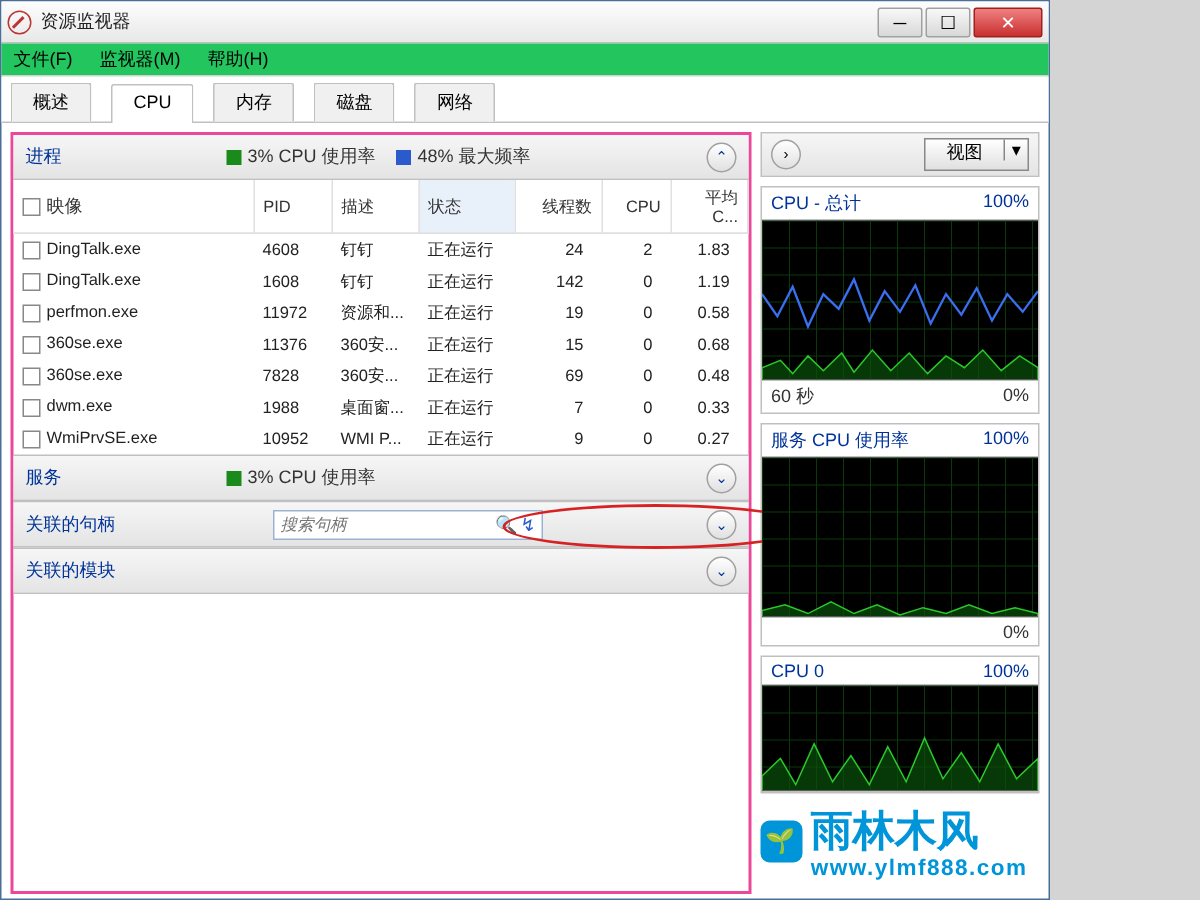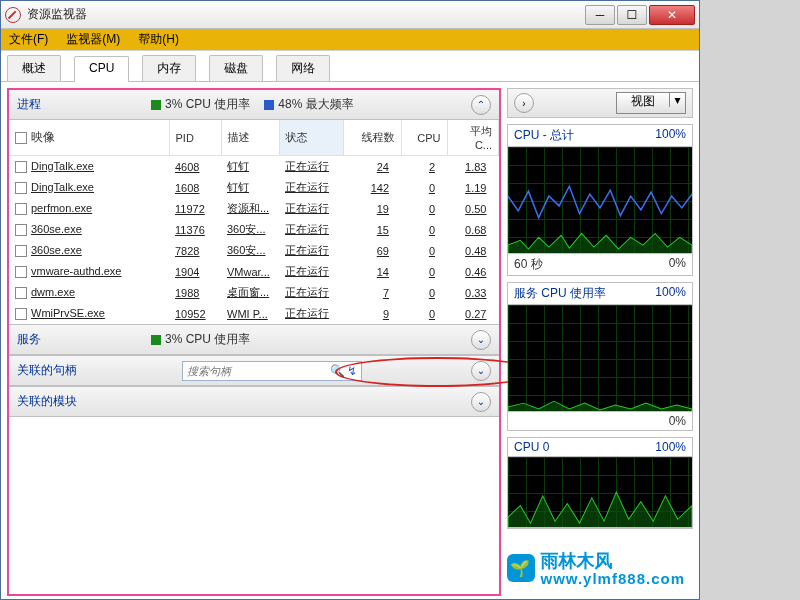--- a/index.html
+++ b/index.html
@@ -5,60 +5,60 @@
 * { box-sizing: border-box; margin: 0; padding: 0; font-family: "Segoe UI", "Microsoft YaHei", sans-serif; font-size: 12px; }
 body { background: #d4d4d4; }
 .window { width: 700px; height: 600px; background: #fff; border: 1px solid #4b6e99; position: relative; }
 .titlebar { height: 28px; background: linear-gradient(#fdfdfd, #e8e8e8); display: flex; align-items: center; padding: 0 4px; border-bottom: 1px solid #c0c0c0; }
 .titlebar .appicon { width: 16px; height: 16px; border: 1.6px solid #b33; border-radius: 50%; position: relative; margin-right: 6px; }
 .titlebar .appicon::after { content: ""; position: absolute; width: 10px; height: 1.6px; background: #b33; top: 6px; left: 1px; transform: rotate(-45deg); }
 .titlebar .title { flex: 1; color: #222; }
 .winbtns { display: flex; }
 .winbtn { width: 30px; height: 20px; border: 1px solid #a0a0a0; background: linear-gradient(#f8f8f8,#d8d8d8); margin-left: 2px; display: flex; align-items: center; justify-content: center; border-radius: 2px; font-family: Arial; }
 .winbtn.close { background: linear-gradient(#f08080,#c83030); color: #fff; width: 46px; border-color: #a02020; }
-.menubar { height: 22px; background: #eab308; display: flex; align-items: center; padding: 0 4px; gap: 10px; border-bottom: 1px solid #d0d0d0; }
+.menubar { height: 22px; background: #22c55e; display: flex; align-items: center; padding: 0 4px; gap: 10px; border-bottom: 1px solid #d0d0d0; }
 .menubar span { padding: 2px 4px; }
 .tabs { display: flex; padding: 4px 6px 0; gap: 0; border-bottom: 1px solid #c0c0c0; background: #fff; }
 .tab { padding: 4px 14px; border: 1px solid #c0c0c0; border-bottom: none; background: #f0f0f0; margin-right: 13px; border-radius: 2px 2px 0 0; }
 .tab.active { background: #fff; position: relative; top: 1px; }
 .content { display: flex; height: calc(100% - 28px - 22px - 26px - 2px); padding: 6px; gap: 6px; }
 .left { flex: 1; display: flex; flex-direction: column; gap: 0; border: 2px solid #ec4899; }
 .right { width: 186px; display: flex; flex-direction: column; }
 .section-hdr { height: 30px; background: linear-gradient(#f6f6f6,#e4e4e4); border-bottom: 1px solid #c0c0c0; display: flex; align-items: center; padding: 0 8px; color: #003399; font-weight: 400; gap: 14px; }
 .section-hdr .title { width: 120px; }
 .section-hdr .stat { display: flex; align-items: center; gap: 4px; color: #333; font-size: 11px; }
 .sq { width: 10px; height: 10px; display: inline-block; }
 .sq.green { background: #1a8a1a; }
 .sq.blue { background: #2a5acc; }
 .togglebtn { width: 20px; height: 20px; border: 1px solid #a0a0a0; border-radius: 10px; background: linear-gradient(#fff,#e0e0e0); display: flex; align-items: center; justify-content: center; margin-left: auto; }
 .table { width: 100%; border-collapse: collapse; }
 .table th { text-align: left; font-weight: 400; padding: 4px 6px; border-right: 1px solid #e0e0e0; border-bottom: 1px solid #e0e0e0; background: #fff; color: #333; font-size: 11px; }
 .table th.active { background: #e8f0fa; }
-.table td { padding: 3px 6px; border-bottom: 0; font-size: 11px; color: #222; text-decoration: underline; }
+.table td { padding: 3px 6px; border-bottom: 0; font-size: 11px; color: #222; }
 .table td.num { text-align: right; padding-right: 12px; }
 .chk { width: 12px; height: 12px; border: 1px solid #888; display: inline-block; vertical-align: middle; margin-right: 4px; background: #fff; }
 .collapsed-section { border-top: 1px solid #c0c0c0; }
 .searchbox { flex: 1; max-width: 180px; height: 20px; border: 1px solid #9bb3d0; background: #fff; display: flex; align-items: center; padding: 0 4px; margin-left: auto; margin-right: 4px; }
 .searchbox input { border: none; outline: none; flex: 1; color: #888; font-style: italic; font-size: 11px; }
 .redcircle { position: absolute; border: 2.5px solid #d62222; border-radius: 50%; width: 204px; height: 30px; left: 326px; top: 1px; pointer-events: none; }
 .right-toolbar { height: 30px; border: 1px solid #c0c0c0; background: linear-gradient(#f6f6f6,#e4e4e4); display: flex; align-items: center; padding: 0 6px; }
 .arrowbtn { width: 20px; height: 20px; border: 1px solid #a0a0a0; border-radius: 10px; background: linear-gradient(#fff,#e0e0e0); display: flex; align-items: center; justify-content: center; }
 .viewbtn { margin-left: auto; height: 22px; border: 1px solid #888; background: linear-gradient(#fff,#e0e0e0); display: flex; align-items: flex-start; }
 .viewbtn .lbl { padding: 0 14px; }
 .viewbtn .dd { border-left: 1px solid #888; width: 16px; text-align: center; }
 .graph-box { border: 1px solid #c0c0c0; margin-top: 6px; }
 .graph-hdr { display: flex; justify-content: space-between; padding: 2px 6px; font-size: 11px; color: #003399; gap: 16px; }
 .graph-hdr .r { color: #003399; }
 .graph { height: 108px; background: #000; position: relative; overflow: hidden; border-top: 1px solid #c0c0c0; border-bottom: 1px solid #c0c0c0; }
 .grid { position: absolute; inset: 0; background-image: linear-gradient(#0a3a0a 1px, transparent 1px), linear-gradient(90deg, #0a3a0a 1px, transparent 1px); background-size: 18px 18px; }
 .graph svg { position: absolute; inset: 0; width: 100%; height: 100%; }
 .graph-ftr { display: flex; justify-content: space-between; padding: 2px 6px; font-size: 11px; color: #333; }
 .watermark { position: absolute; right: 14px; bottom: 12px; display: flex; align-items: center; gap: 6px; }
 .watermark .logo { width: 28px; height: 28px; background: #0095d9; border-radius: 6px; display: flex; align-items: center; justify-content: center; color: #fff; font-size: 16px; }
-.watermark .txt1 { color: #0095d9; font-size: 18px; font-weight: bold; }
+.watermark .txt1 { color: #0095d9; font-size: 28px; font-weight: bold; }
 .watermark .txt2 { color: #0095d9; font-size: 15px; font-weight: bold; letter-spacing: 1px; display: block; margin-top: -3px; }
 .chevron { font-size: 10px; }
 .handles-rel { position: relative; }
 </style>
 </head>
 <body>
 
 <div class="window">
 
   <div class="titlebar">
@@ -134,48 +134,39 @@
               <td class="num">0</td>
               <td class="num">1.19</td>
             </tr>
             <tr>
               <td><span class="chk"></span>perfmon.exe</td>
               <td>11972</td>
               <td>资源和...</td>
               <td>正在运行</td>
               <td class="num">19</td>
               <td class="num">0</td>
-              <td class="num">0.50</td>
+              <td class="num">0.58</td>
             </tr>
             <tr>
               <td><span class="chk"></span>360se.exe</td>
               <td>11376</td>
               <td>360安...</td>
               <td>正在运行</td>
               <td class="num">15</td>
               <td class="num">0</td>
               <td class="num">0.68</td>
             </tr>
             <tr>
               <td><span class="chk"></span>360se.exe</td>
               <td>7828</td>
               <td>360安...</td>
               <td>正在运行</td>
               <td class="num">69</td>
               <td class="num">0</td>
               <td class="num">0.48</td>
-            </tr>
-            <tr>
-              <td><span class="chk"></span>vmware-authd.exe</td>
-              <td>1904</td>
-              <td>VMwar...</td>
-              <td>正在运行</td>
-              <td class="num">14</td>
-              <td class="num">0</td>
-              <td class="num">0.46</td>
             </tr>
             <tr>
               <td><span class="chk"></span>dwm.exe</td>
               <td>1988</td>
               <td>桌面窗...</td>
               <td>正在运行</td>
               <td class="num">7</td>
               <td class="num">0</td>
               <td class="num">0.33</td>
             </tr>

